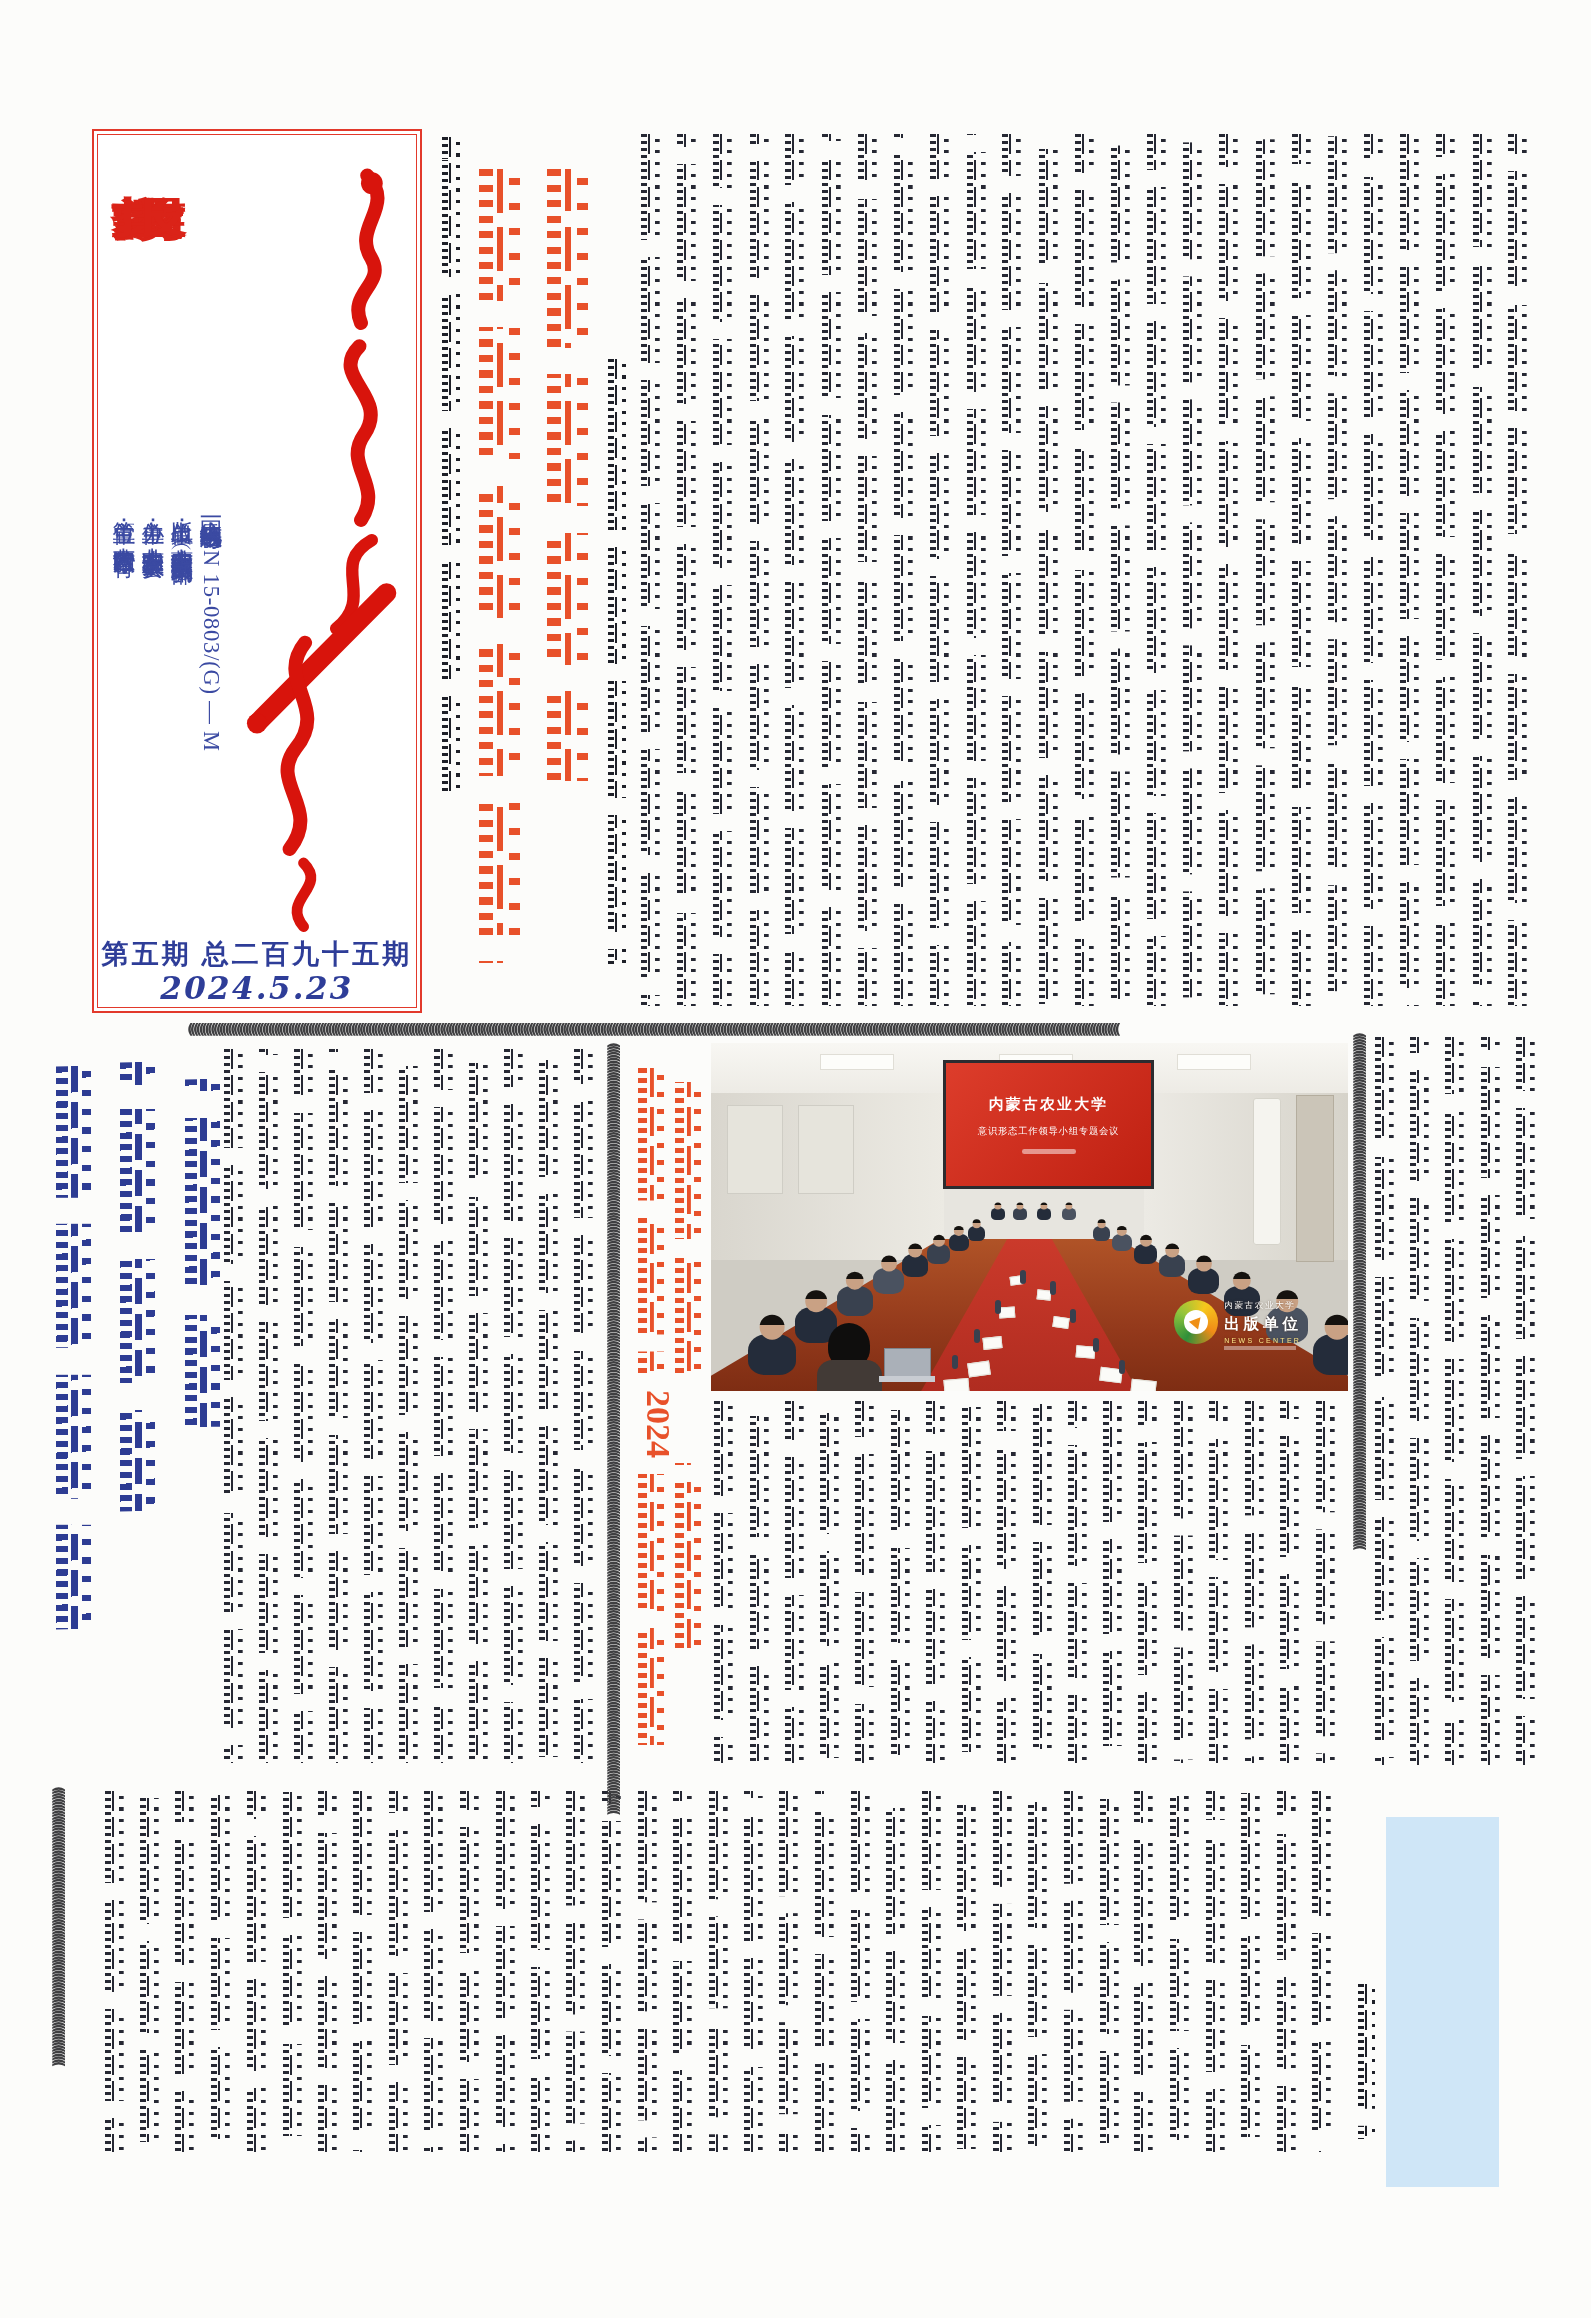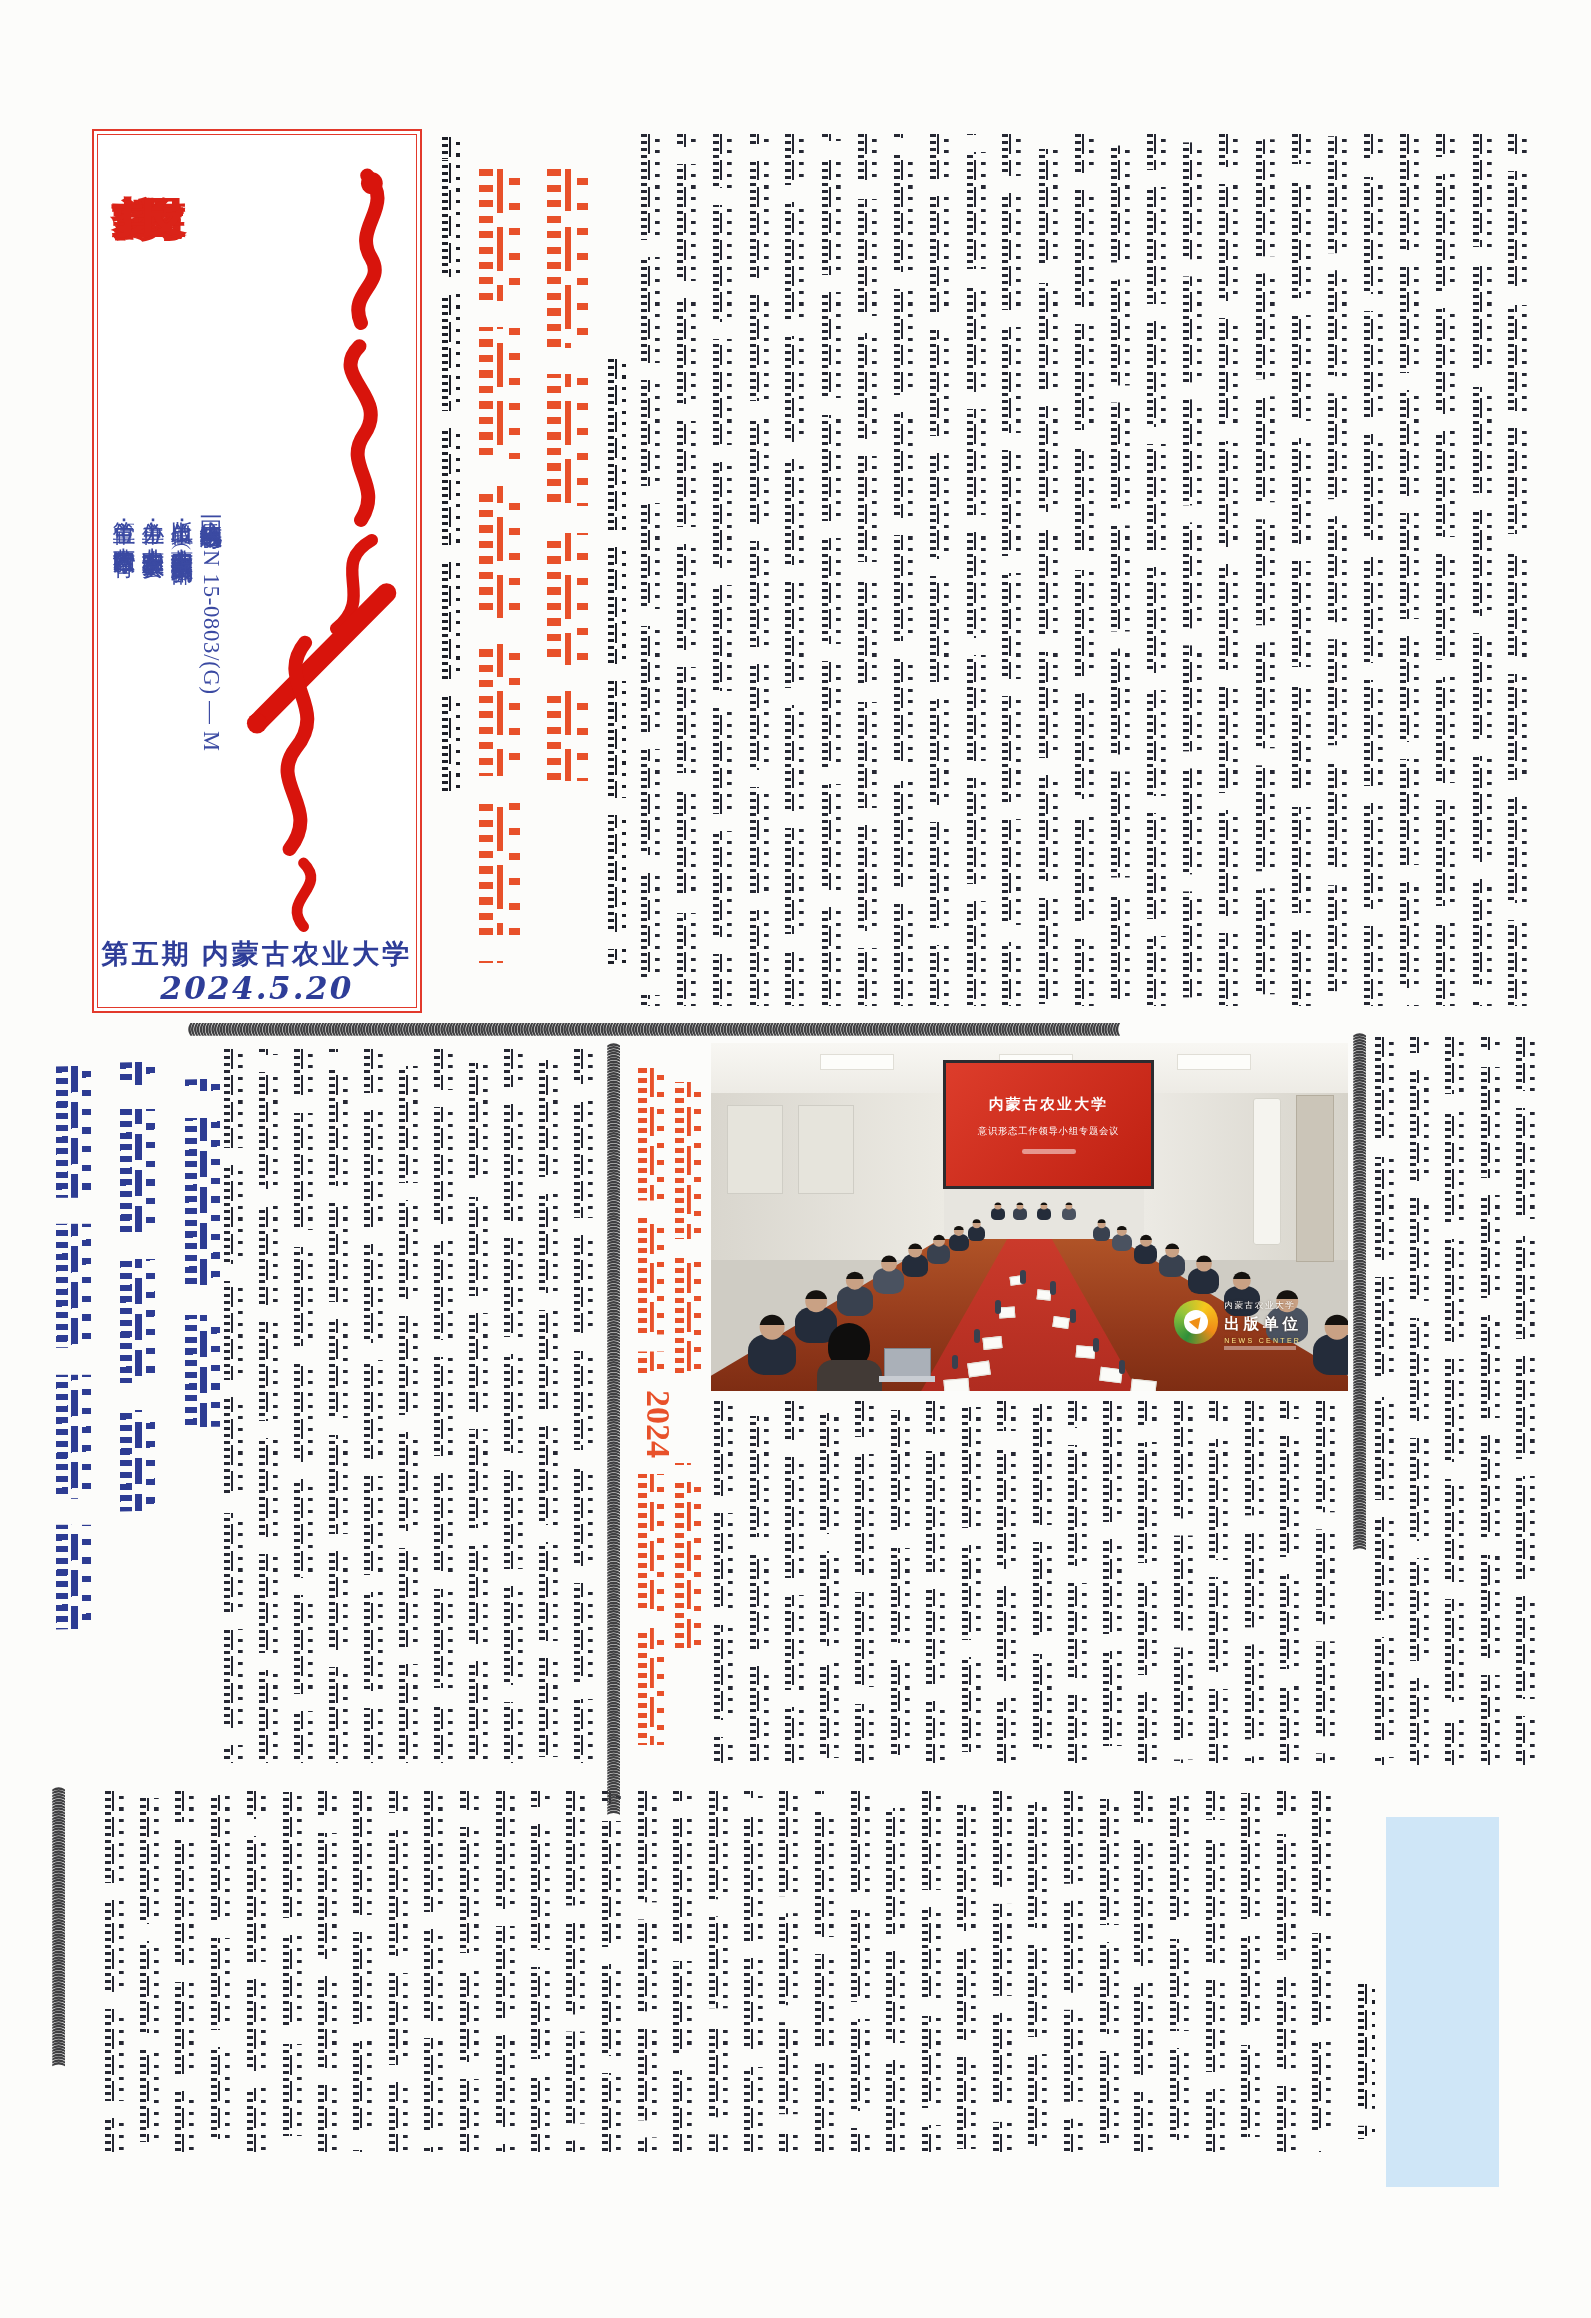--- a/index.html
+++ b/index.html
@@ -145,22 +145,22 @@
       </g>
     </svg>
 
     <div class="pubinfo">
       <div>国内统一连续出版物号：CN 15-0803/(G) — M</div>
       <div>出版单位：《内蒙古农业大学报（蒙古文版）》编辑部</div>
       <div>主办单位：中共内蒙古农业大学委员会</div>
       <div>主管单位：内蒙古自治区教育厅</div>
     </div>
 
-    <div class="issue">第五期  内蒙古农业大学</div>
-    <div class="mdate">2024.5.20</div>
+    <div class="issue">第五期  总二百九十五期</div>
+    <div class="mdate">2024.5.23</div>
   </div>
 
   <div id="collayer">
       <div class="mcol m-s" style="left: 639px; top: 134px; width: 22px; height: 872px; color: rgb(38, 40, 51); --gp: 106px; --go: 0px;"></div>
       <div class="mcol m-s" style="left: 675px; top: 134px; width: 22px; height: 872px; color: rgb(38, 40, 51); --gp: 106px; --go: 41px;"></div>
       <div class="mcol m-s" style="left: 711px; top: 134px; width: 22px; height: 872px; color: rgb(38, 40, 51); --gp: 106px; --go: 82px;"></div>
       <div class="mcol m-s" style="left: 748px; top: 134px; width: 22px; height: 872px; color: rgb(38, 40, 51); --gp: 106px; --go: 38px;"></div>
       <div class="mcol m-s" style="left: 783px; top: 134px; width: 22px; height: 872px; color: rgb(38, 40, 51); --gp: 106px; --go: 79px;"></div>
       <div class="mcol m-s" style="left: 820px; top: 134px; width: 22px; height: 872px; color: rgb(38, 40, 51); --gp: 106px; --go: 35px;"></div>
       <div class="mcol m-s" style="left: 856px; top: 134px; width: 22px; height: 872px; color: rgb(38, 40, 51); --gp: 106px; --go: 76px;"></div>

